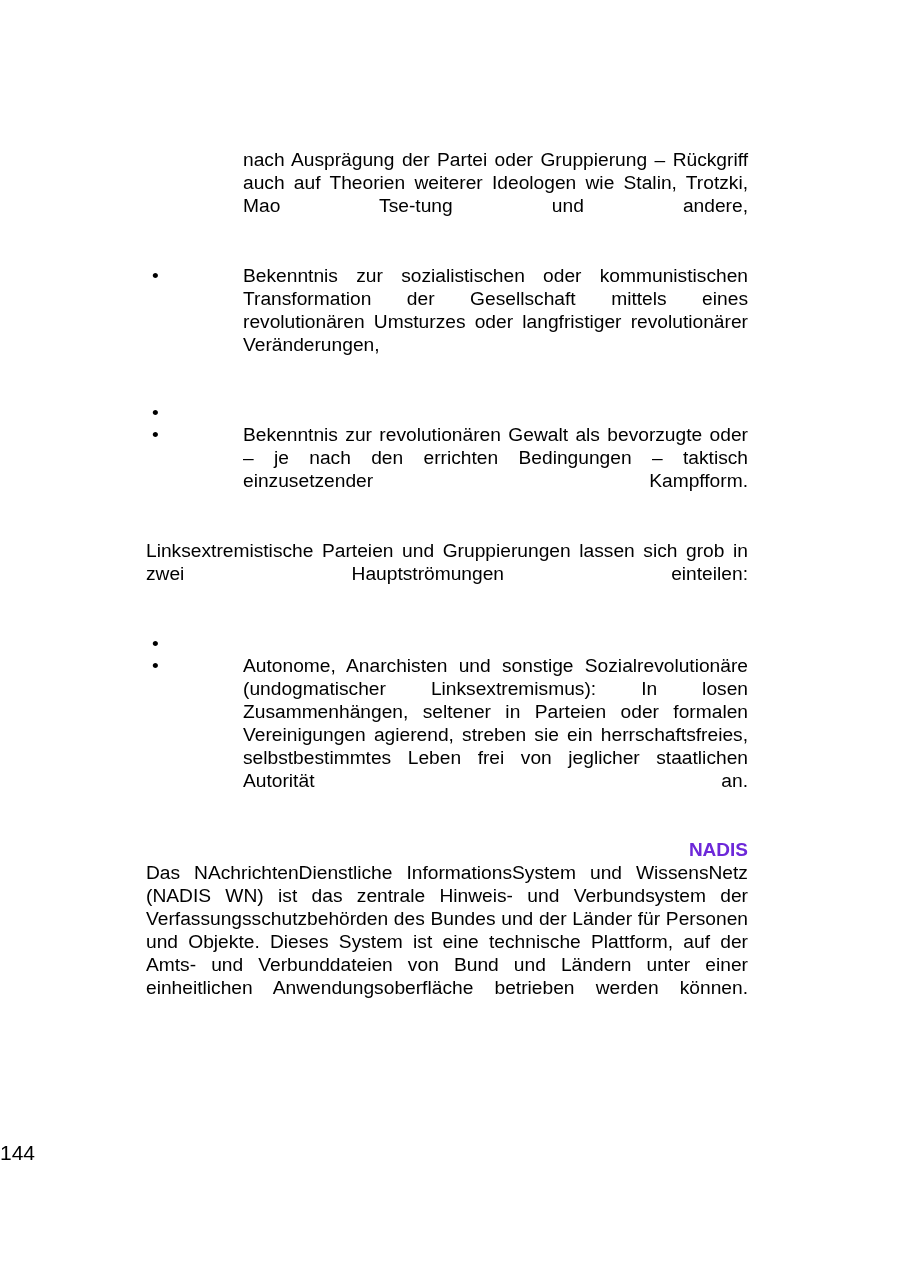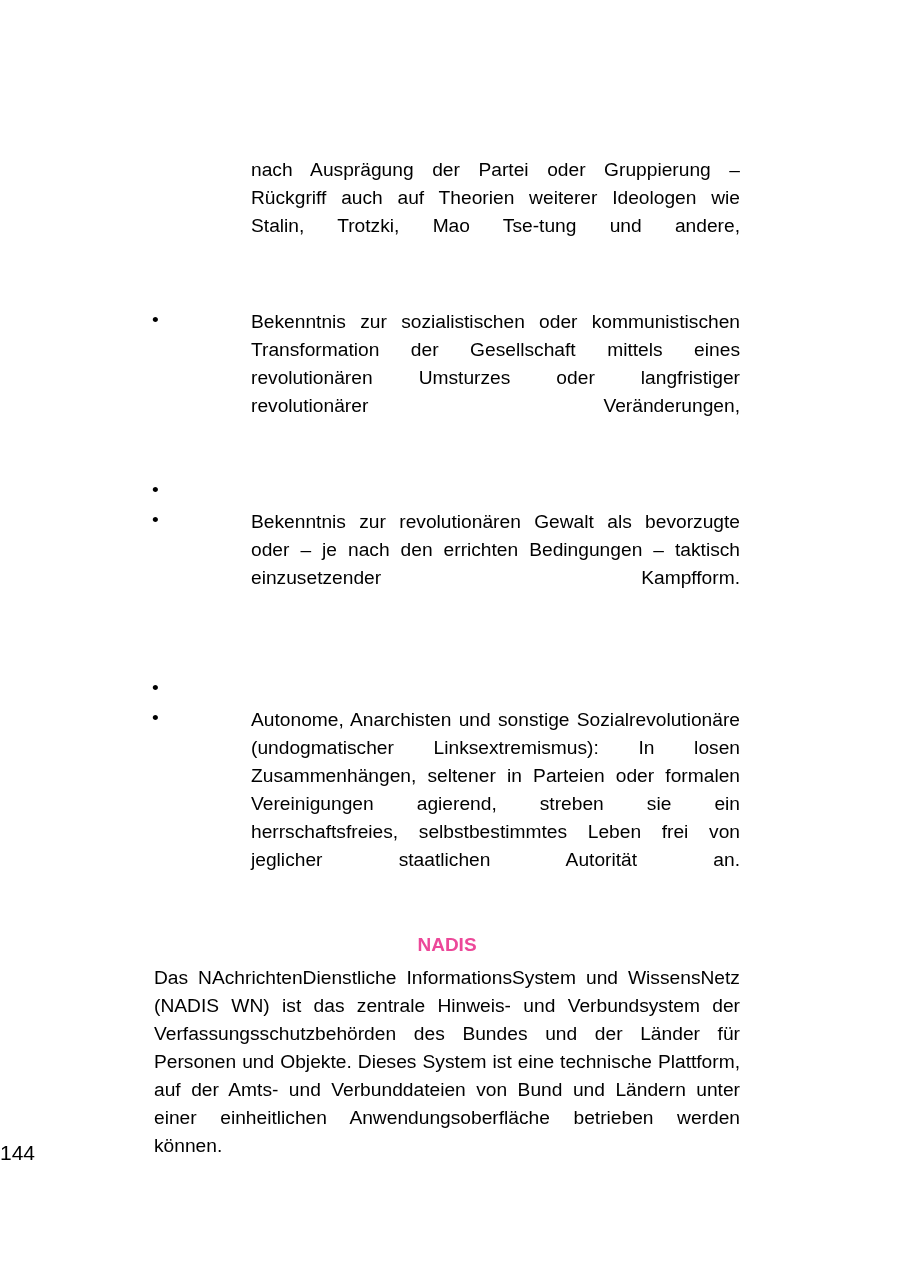--- a/index.html
+++ b/index.html
@@ -28,24 +28,24 @@
   
   .content {
     position: absolute;
     left: 146px;
     top: 148px;
     width: 602px;
   }
 
   .para {
     font-size: 19.2px;
-    line-height: 28px;
+    line-height: 23px;
     text-align: justify;
     text-justify: inter-word;
-    margin: 8px;
+    margin: 0;
     hyphens: none;
     word-spacing: 0px;
   }
   
   .para.justified-all::after {
     content: "";
     display: inline-block;
     width: 100%;
   }
 
@@ -66,23 +66,23 @@
     padding-left: 97px;
   }
 
   .gap-lg { height: 24px; }
   .gap-md { height: 22px; }
 
   .section-head {
     font-size: 19px;
     line-height: 22px;
     font-weight: bold;
-    color: #ec4899;
+    color: #6d28d9;
     margin: 0;
-    text-align: center;
+    text-align: right;
   }
 
   .u { text-underline-offset: 1px; }
 
   .page-number {
     position: absolute;
     left: 0;
     top: 1140px;
     width: 900px;
     font-size: 21px;
@@ -115,20 +115,21 @@
 
     <div class="gap-md"></div>
 
     <div class="bullet-row">
       <span class="bullet-mark">•</span>
       <p class="para justified-all">Bekenntnis zur revolutionären Gewalt als bevorzugte oder – je nach den errichten Bedingungen – taktisch einzusetzender Kampfform.</p>
     </div>
 
     <div class="gap-lg"></div>
 
+    <p class="para justified-all">Linksextremistische Parteien und Gruppierungen lassen sich grob in zwei Hauptströmungen einteilen:</p>
 
     <div class="gap-lg"></div>
 
     <div class="bullet-row">
       <span class="bullet-mark">•</span>
     </div>
 
     <div class="gap-md"></div>
 
     <div class="bullet-row">

